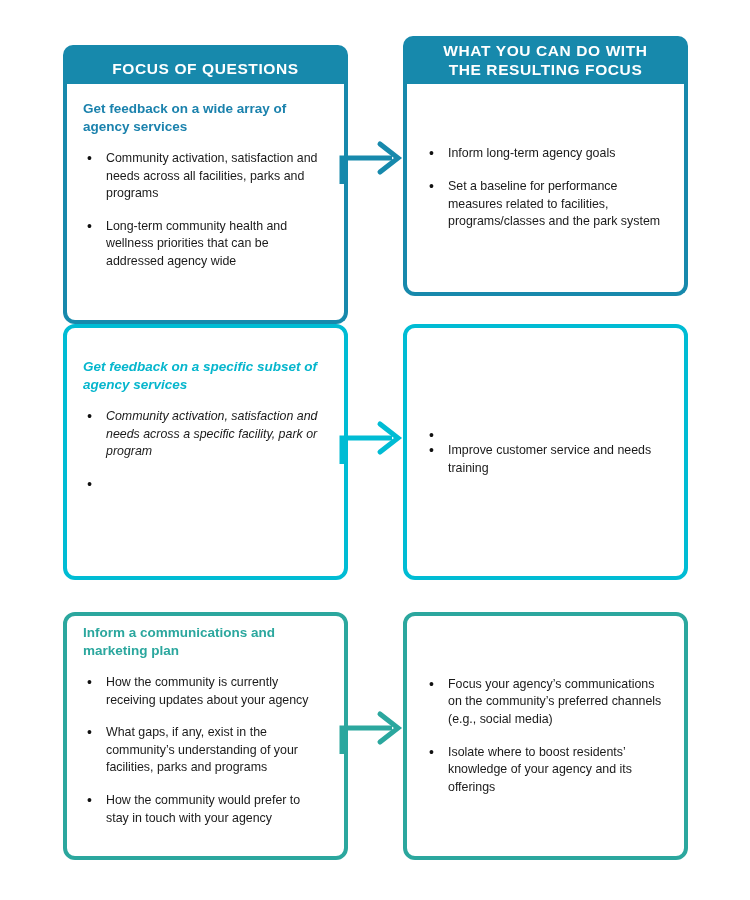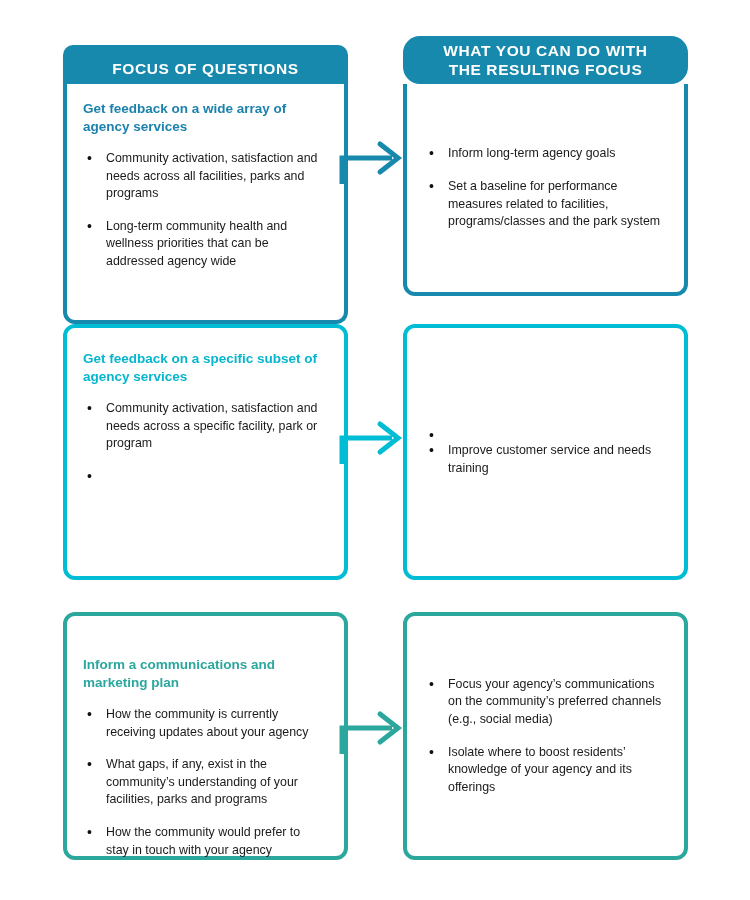--- a/index.html
+++ b/index.html
@@ -77,21 +77,21 @@
 </style>
 </head>
 <body>
 
 <div class="canvas">
 
   <div class="hdr-box" style="left:63px;top:45px;width:285px;height:48px;background:#1789ac;text-align:center;">
     <span>FOCUS OF QUESTIONS</span>
   </div>
 
-  <div class="hdr-box" style="left:403px;top:36px;width:285px;height:48px;background:#1789ac;flex-direction:column;border-radius:17px;">
+  <div class="hdr-box" style="left:403px;top:36px;width:285px;height:48px;background:#1789ac;flex-direction:column;">
     <span>WHAT YOU CAN DO WITH</span>
     <span>THE RESULTING FOCUS</span>
   </div>
 
   <div class="panel has-header left" style="left:63px;top:84px;width:285px;height:240px;border-color:#1789ac;">
     <div class="panel-inner">
       <div class="panel-title" style="color:#1b82ad;">Get feedback on a wide array of agency services</div>
       <ul class="bullets">
         <li>
           <span class="dot">•</span>
@@ -119,21 +119,21 @@
       </ul>
     </div>
   </div>
 
   <svg class="arrow" style="left:336px;top:130px;" width="74" height="60" viewBox="0 0 74 60">
     <path d="M6 54 L6 28 L56 28" fill="none" stroke="#1789ac" stroke-width="5" stroke-linecap="butt" stroke-linejoin="miter"></path>
     <path d="M44 14 L62 28 L44 42" fill="none" stroke="#1789ac" stroke-width="5" stroke-linecap="round" stroke-linejoin="miter"></path>
   </svg>
 
   <div class="panel plain left" style="left:63px;top:324px;width:285px;height:256px;border-color:#00bcd4;">
-    <div class="panel-inner" style="padding-top:22px;">
+    <div class="panel-inner" style="padding-top:30px;font-style:italic;">
       <div class="panel-title" style="color:#06b6cd;">Get feedback on a specific subset of agency services</div>
       <ul class="bullets">
         <li>
           <span class="dot">•</span>
           <span>Community activation, satisfaction and needs across a specific facility, park or program</span>
         </li>
         <li>
           <span class="dot">•</span>
         </li>
       </ul>
@@ -153,21 +153,21 @@
       </ul>
     </div>
   </div>
 
   <svg class="arrow" style="left:336px;top:410px;" width="74" height="60" viewBox="0 0 74 60">
     <path d="M6 54 L6 28 L56 28" fill="none" stroke="#00bcd4" stroke-width="5" stroke-linecap="butt" stroke-linejoin="miter"></path>
     <path d="M44 14 L62 28 L44 42" fill="none" stroke="#00bcd4" stroke-width="5" stroke-linecap="round" stroke-linejoin="miter"></path>
   </svg>
 
   <div class="panel plain left" style="left:63px;top:612px;width:285px;height:248px;border-color:#2ba79e;">
-    <div class="panel-inner" style="padding-top:40px;">
+    <div class="panel-inner" style="padding-top:8px;">
       <div class="panel-title" style="color:#2ba79e;">Inform a communications and marketing plan</div>
       <ul class="bullets">
         <li>
           <span class="dot">•</span>
           <span>How the community is currently receiving updates about your agency</span>
         </li>
         <li>
           <span class="dot">•</span>
           <span>What gaps, if any, exist in the community’s understanding of your facilities, parks and programs</span>
         </li>

